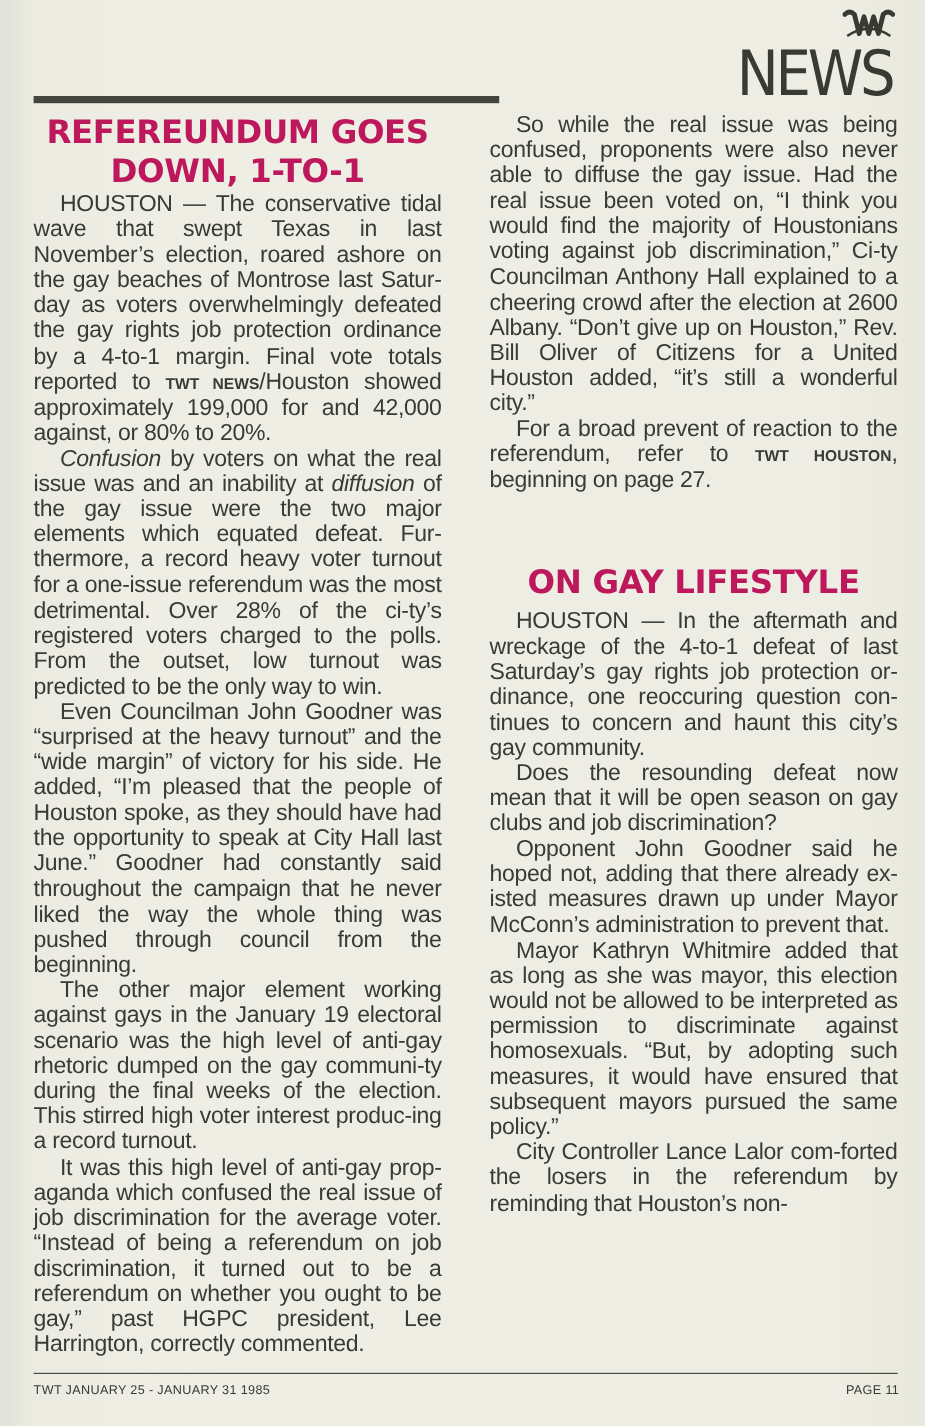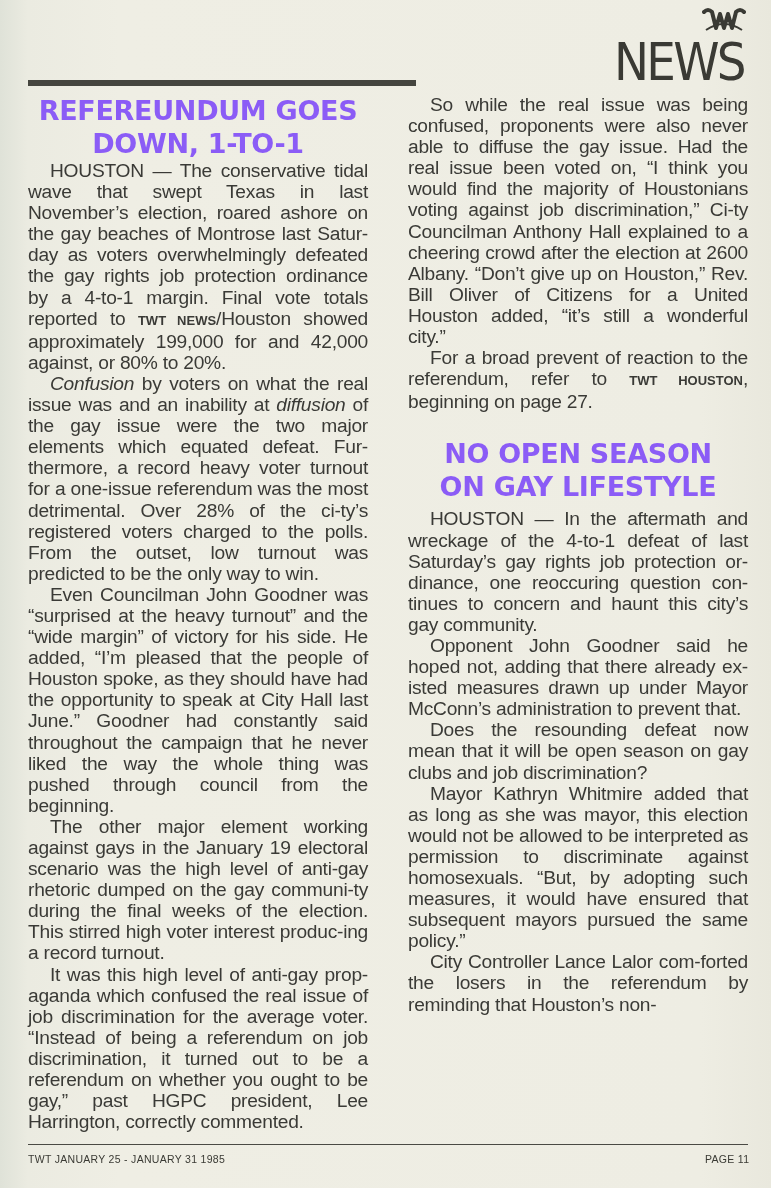--- a/index.html
+++ b/index.html
@@ -23,21 +23,21 @@
     font-family: "DejaVu Sans", sans-serif; font-size: 52px; line-height: 52px;
     letter-spacing: -3px; font-weight: normal; color: #3a3a34;
     transform: scaleX(0.9); transform-origin: left top;
   }
   .col { position: absolute; top: 94px; width: 340px; }
   .col-left { left: 28px; }
   .col-right { left: 408px; }
   .headline {
     font-family: "DejaVu Sans", sans-serif; font-weight: bold;
     font-size: 27px; line-height: 33px; text-align: center; margin: 0;
-    color: #8b5cf6; letter-spacing: -0.3px;
+    color: #be185d; letter-spacing: -0.3px;
   }
   p.para {
     margin: 0; font-size: 19.2px; line-height: 21.1px;
     text-align: justify; text-indent: 22px; letter-spacing: -0.25px;
     hyphens: manual;
   }
   .smallcaps { font-weight: bold; font-size: 13px; letter-spacing: 0; }
   .italic { font-style: italic; }
   .second-head { margin-top: 25px; margin-bottom: 5px; }
   .footer-rule {
@@ -72,25 +72,25 @@
   <p class="para">Even Councilman John Goodner was “surprised at the heavy turnout” and the “wide margin” of victory for his side. He added, “I’m pleased that the people of Houston spoke, as they should have had the opportunity to speak at City Hall last June.” Goodner had constantly said throughout the campaign that he never liked the way the whole thing was pushed through council from the beginning.</p>
   <p class="para">The other major element working against gays in the January 19 electoral scenario was the high level of anti-gay rhetoric dumped on the gay communi-ty during the final weeks of the election. This stirred high voter interest produc-ing a record turnout.</p>
   <p class="para">It was this high level of anti-gay prop-aganda which confused the real issue of job discrimination for the average voter. “Instead of being a referendum on job discrimination, it turned out to be a referendum on whether you ought to be gay,” past HGPC president, Lee Harrington, correctly commented.</p>
 </div>
 
 <div class="col col-right">
   <p class="para">So while the real issue was being confused, proponents were also never able to diffuse the gay issue. Had the real issue been voted on, “I think you would find the majority of Houstonians voting against job discrimination,” Ci-ty Councilman Anthony Hall explained to a cheering crowd after the election at 2600 Albany. “Don’t give up on Houston,” Rev. Bill Oliver of Citizens for a United Houston added, “it’s still a wonderful city.”</p>
   <p class="para"><span>For a broad prevent of reaction to the referendum, refer to </span><span class="smallcaps">TWT HOUSTON</span><span>, beginning on page 27.</span></p>
 
   <h2 class="headline second-head">
-    <span>NO OPEN SEASON</span><br>
+    <br>
     <span>ON GAY LIFESTYLE</span>
   </h2>
   <p class="para">HOUSTON — In the aftermath and wreckage of the 4-to-1 defeat of last Saturday’s gay rights job protection or-dinance, one reoccuring question con-tinues to concern and haunt this city’s gay community.</p>
+  <p class="para">Does the resounding defeat now mean that it will be open season on gay clubs and job discrimination?</p>
   <p class="para">Opponent John Goodner said he hoped not, adding that there already ex-isted measures drawn up under Mayor McConn’s administration to prevent that.</p>
-  <p class="para">Does the resounding defeat now mean that it will be open season on gay clubs and job discrimination?</p>
   <p class="para">Mayor Kathryn Whitmire added that as long as she was mayor, this election would not be allowed to be interpreted as permission to discriminate against homosexuals. “But, by adopting such measures, it would have ensured that subsequent mayors pursued the same policy.”</p>
   <p class="para">City Controller Lance Lalor com-forted the losers in the referendum by reminding that Houston’s non-</p>
 </div>
 
 <div class="footer-rule"></div>
 <div class="footer-left">TWT JANUARY 25 - JANUARY 31 1985</div>
 <div class="footer-right">PAGE 11</div>
 
 </body></html>

